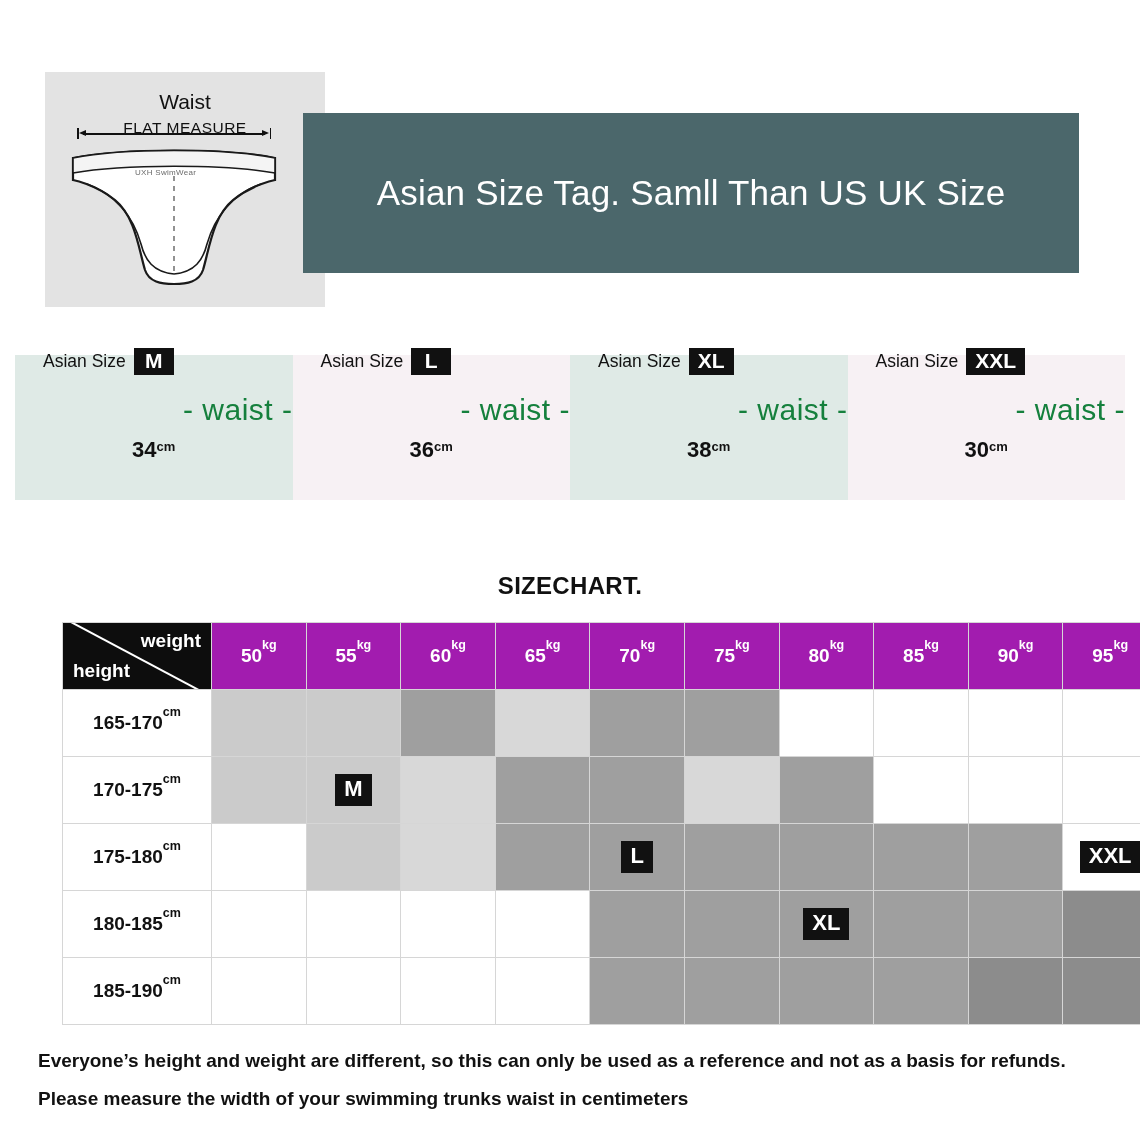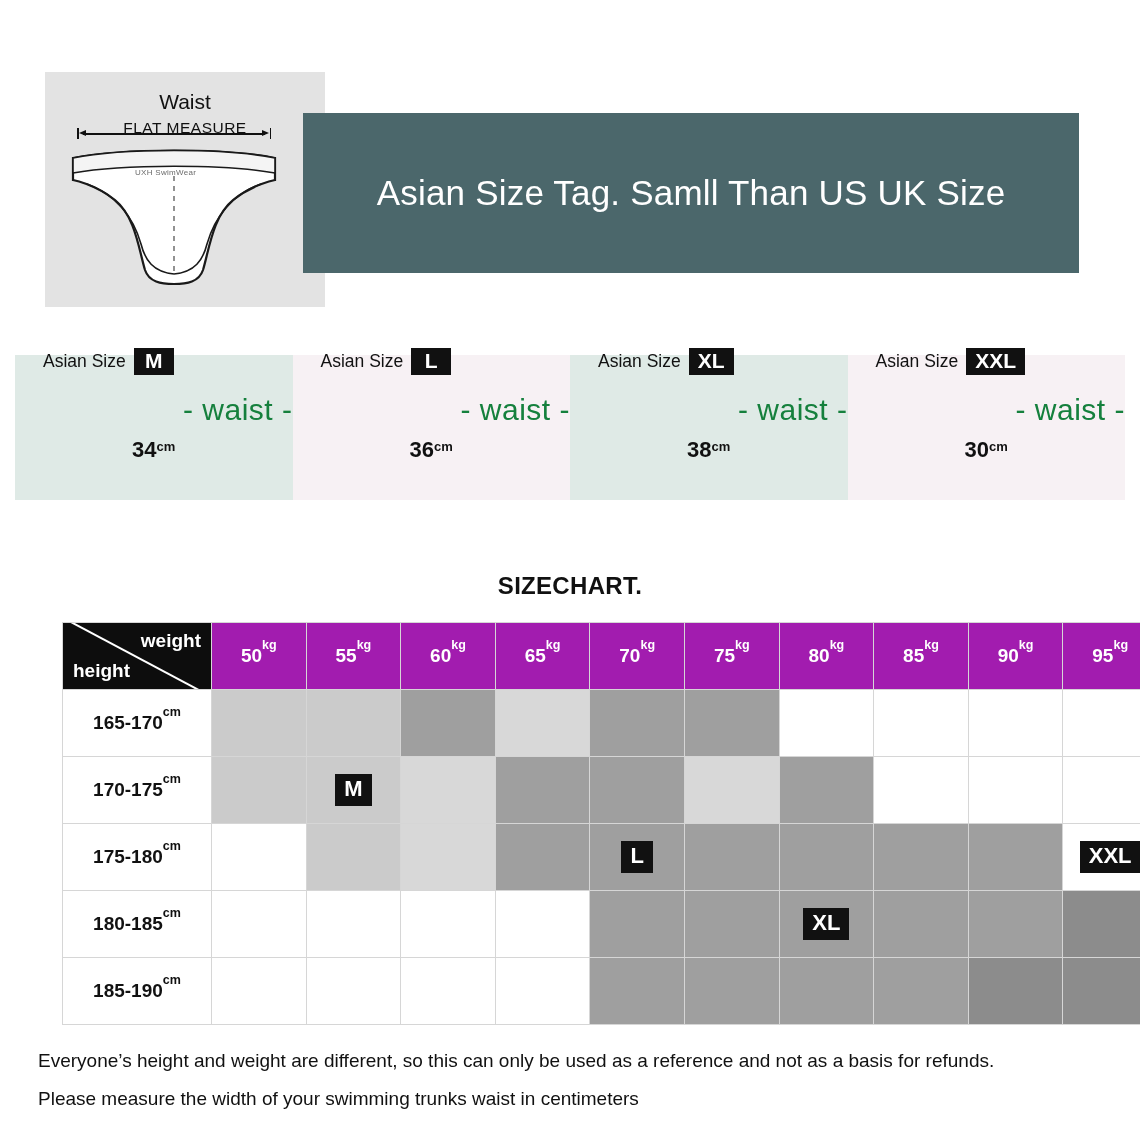--- a/index.html
+++ b/index.html
@@ -274,20 +274,21 @@
     position: absolute;
     left: 38px;
     top: 1048px;
     width: 1070px;
   }
   .footer p {
     margin: 0 0 12px 0;
     font-size: 19px;
     color: #111;
     line-height: 1.35;
+    font-weight: bold;
   }
 </style>
 </head>
 <body>
 
 <div class="top-area">
 
   <div class="product-card">
     <div class="waist-label">Waist</div>
     <div class="flat-measure">FLAT  MEASURE</div>

